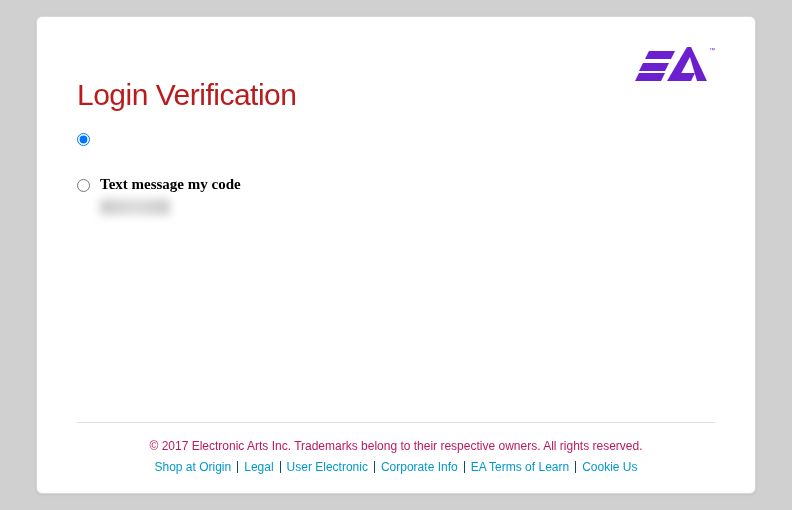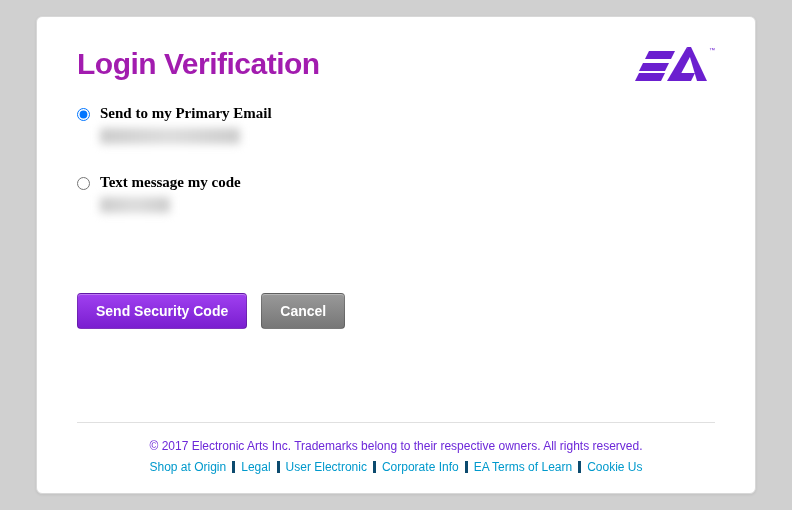--- a/index.html
+++ b/index.html
@@ -26,23 +26,24 @@
       flex-direction: column;
     }
     .header-row {
       display: flex;
       justify-content: space-between;
       align-items: flex-start;
       margin-bottom: 18px;
     }
     .title {
       font-size: 30px;
-      font-weight: bold;
-      color: #a21caf;
+      font-weight: normal;
+      color: #b91c1c;
       letter-spacing: -0.5px;
+      margin-top: 31px;
     }
     .logo {
       margin-top: -4px;
     }
     .description {
       font-size: 15px;
       color: #666;
       line-height: 1.5;
       margin-bottom: 28px;
     }
@@ -112,35 +113,35 @@
     .divider {
       border: none;
       border-top: 1px solid #e0e0e0;
       margin-bottom: 16px;
     }
     .footer {
       text-align: center;
       font-size: 12px;
     }
     .copyright {
-      color: #6d28d9;
+      color: #be185d;
       margin-bottom: 8px;
     }
     .footer-links {
       display: flex;
       justify-content: center;
       flex-wrap: wrap;
       gap: 0;
     }
     .footer-link {
       color: #0099cc;
       text-decoration: none;
       cursor: pointer;
       padding: 0 6px;
-      border-right: 3px solid #0c4a6e;
+      border-right: 1px solid #0c4a6e;
       line-height: 1;
     }
     .footer-link:last-child { border-right: none; }
     .spacer { flex: 1; }
   </style>
 </head>
 <body>
 
 <div class="card">
   <div class="header-row">
@@ -157,38 +158,30 @@
         </g>
         <text x="74" y="9" font-size="6" fill="#6b1fcf">™</text>
       </svg>
     </div>
   </div>
 
 
   <div class="options">
     <div class="option">
       <input type="radio" name="method" checked="" style="">
-      <div class="option-content">
-        <label class="option-label">Send to my Primary Email</label>
-        <div class="blurred wide"></div>
-      </div>
     </div>
     <div class="option">
       <input type="radio" name="method" style="">
       <div class="option-content">
         <label class="option-label">Text message my code</label>
         <div class="blurred narrow"></div>
       </div>
     </div>
   </div>
 
-  <div class="button-row">
-    <button class="btn btn-primary">Send Security Code</button>
-    <button class="btn btn-secondary">Cancel</button>
-  </div>
 
   <div class="spacer"></div>
 
   <hr class="divider">
 
   <div class="footer">
     <div class="copyright">© 2017 Electronic Arts Inc. Trademarks belong to their respective owners. All rights reserved.</div>
     <div class="footer-links">
       <a class="footer-link">Shop at Origin</a>
       <a class="footer-link">Legal</a>

